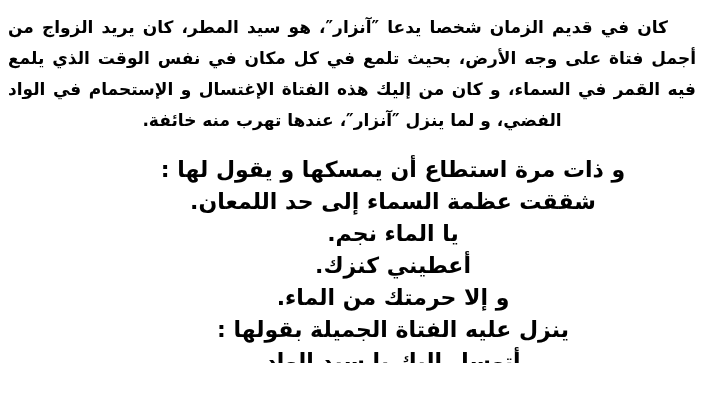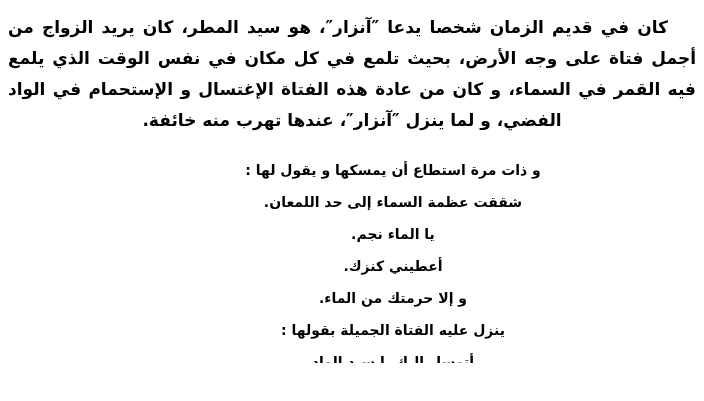--- a/index.html
+++ b/index.html
@@ -36,36 +36,36 @@
     text-indent: 28px;
   }
   .para .line.last-line {
     text-align: center;
     text-align-last: auto;
   }
   .verse {
     margin: 18px 8px 0 90px; 
   }
   .verse .line {
-    font-size: 14px;
+    font-size: 22px;
     line-height: 32px;
     height: 32px;
     overflow: hidden;
     text-align: center;
   }
 </style>
 </head>
 <body>
 
 <div class="page">
 
   <div class="para">
     <div class="line indent-first">كان في قديم الزمان شخصا يدعا ″آنزار″، هو سيد المطر، كان يريد الزواج من</div>
     <div class="line">أجمل فتاة على وجه الأرض، بحيث تلمع في كل مكان في نفس الوقت الذي يلمع</div>
-    <div class="line">فيه القمر في السماء، و كان من عادة هذه الفتاة الإغتسال و الإستحمام في الواد</div>
+    <div class="line">فيه القمر في السماء، و كان من إليك هذه الفتاة الإغتسال و الإستحمام في الواد</div>
     <div class="line last-line">الفضي، و لما ينزل ″آنزار″، عندها تهرب منه خائفة.</div>
   </div>
 
   <div class="verse">
     <div class="line">و ذات مرة استطاع أن يمسكها و يقول لها :</div>
     <div class="line">شققت عظمة السماء إلى حد اللمعان.</div>
     <div class="line">يا الماء نجم.</div>
     <div class="line">أعطيني كنزك.</div>
     <div class="line">و إلا حرمتك من الماء.</div>
     <div class="line">ينزل عليه الفتاة الجميلة بقولها :</div>

